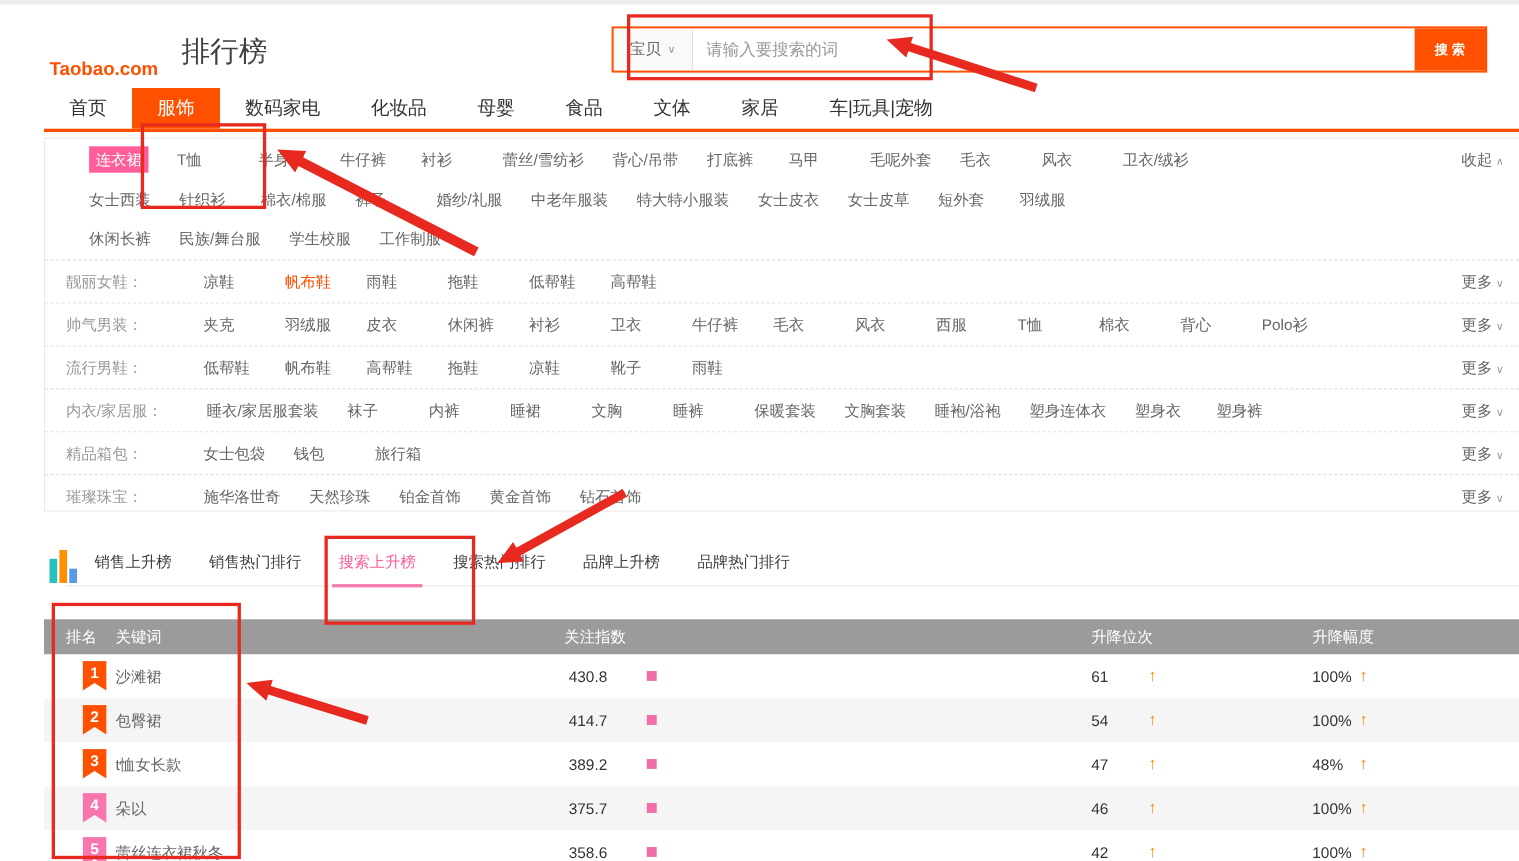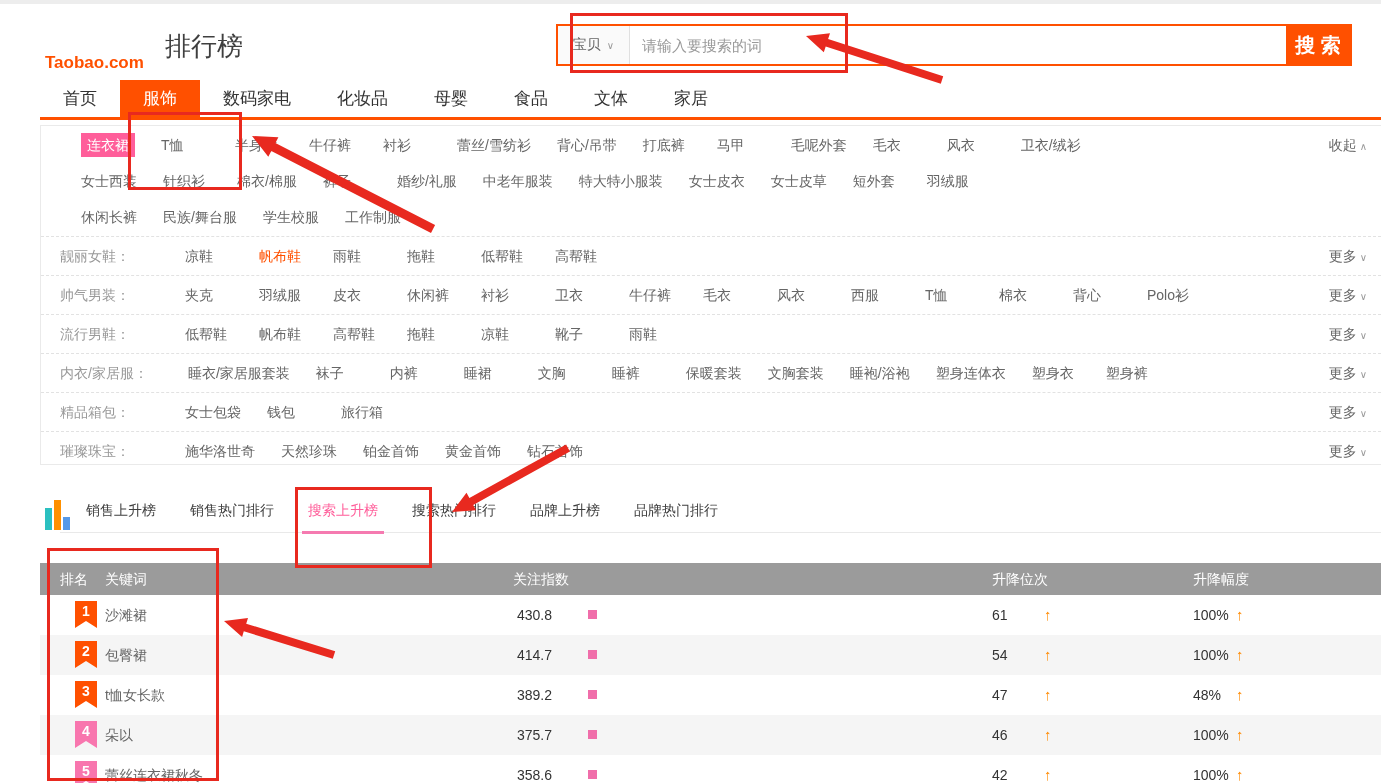--- a/index.html
+++ b/index.html
@@ -15,21 +15,21 @@
 
   
   .search-box { position:absolute; left:556px; top:24px; width:796px; height:42px;
                 border:2px solid #FF5000; background:#fff; display:flex; align-items:stretch; }
   .search-cat { width:72px; background:#fafafa; border-right:1px solid #e0e0e0; color:#666;
                 font-size:14px; display:flex; align-items:center; justify-content:center; gap:6px; cursor:pointer; }
   .search-cat .chev { font-size:10px; color:#999; }
   .search-input { flex:1; border:none; outline:none; font-size:15px; color:#333; padding-left:12px;
                   font-family:inherit; }
   .search-input::placeholder { color:#9a9a9a; }
-  .search-btn { width:64px; background:#FF5000; color:#fff; border:none; font-size:20px;
+  .search-btn { width:64px; background:#FF5000; color:#fff; border:none; font-size:12px;
                 font-weight:bold; cursor:pointer; font-family:inherit; }
 
   
   .nav { position:absolute; left:40px; top:80px; height:37px; display:flex; }
   .nav-item { padding:0 23px; line-height:37px; font-size:17px; color:#333; cursor:pointer; white-space:nowrap; }
   .nav-item.active { background:#FF5000; color:#fff; }
   .nav-underline { position:absolute; left:40px; top:117px; width:1341px; height:3px; background:#FF5000; }
 
   
   .cat-panel { position:absolute; left:40px; top:125px; width:1341px; height:340px;
@@ -112,20 +112,21 @@
 
   <nav class="nav">
       <div class="nav-item">首页</div>
       <div class="nav-item active">服饰</div>
       <div class="nav-item">数码家电</div>
       <div class="nav-item">化妆品</div>
       <div class="nav-item">母婴</div>
       <div class="nav-item">食品</div>
       <div class="nav-item">文体</div>
       <div class="nav-item">家居</div>
+      <div class="nav-item">车|玩具|宠物</div>
     </nav>
   <div class="nav-underline"></div>
 
   <div class="cat-panel">
       <div class="cat-row">
         <div class="cat-lines">
           <div class="cat-line">
             <a class="cat-item pink-chip">连衣裙</a>
             <a class="cat-item">T恤</a>
             <a class="cat-item">半身裙</a>

